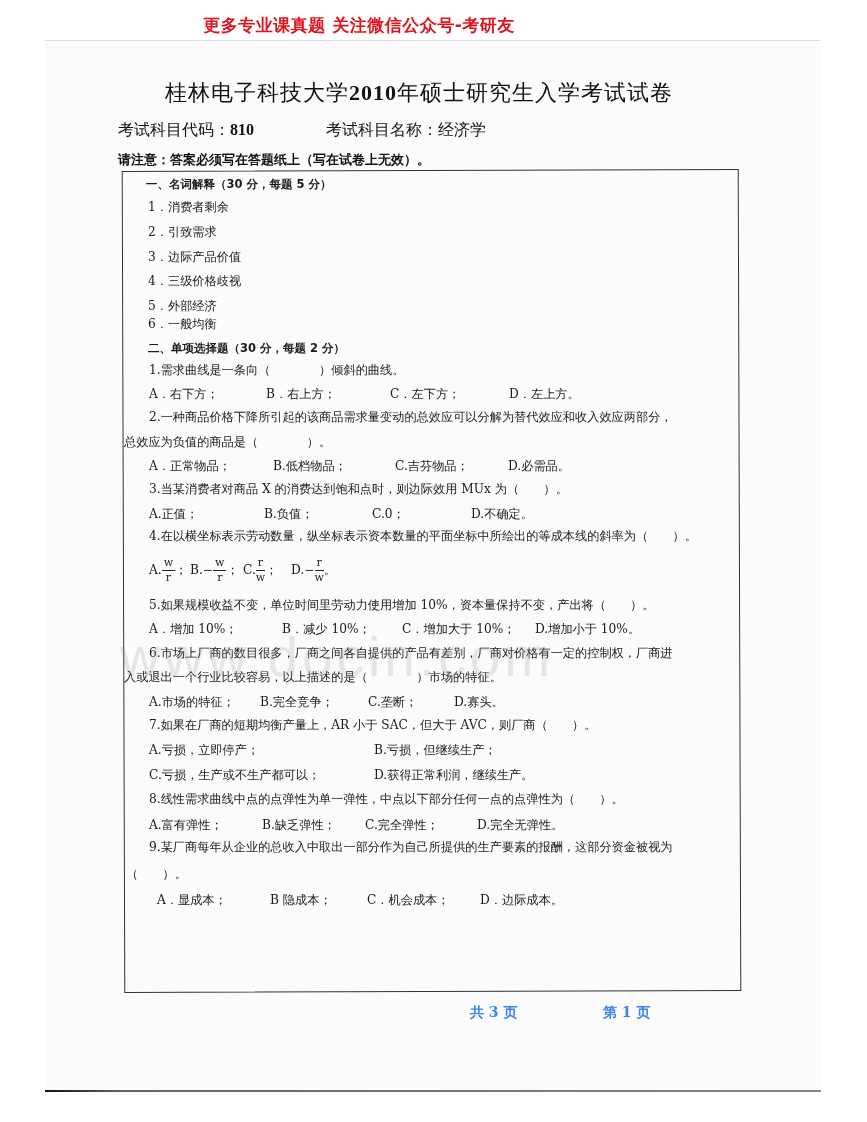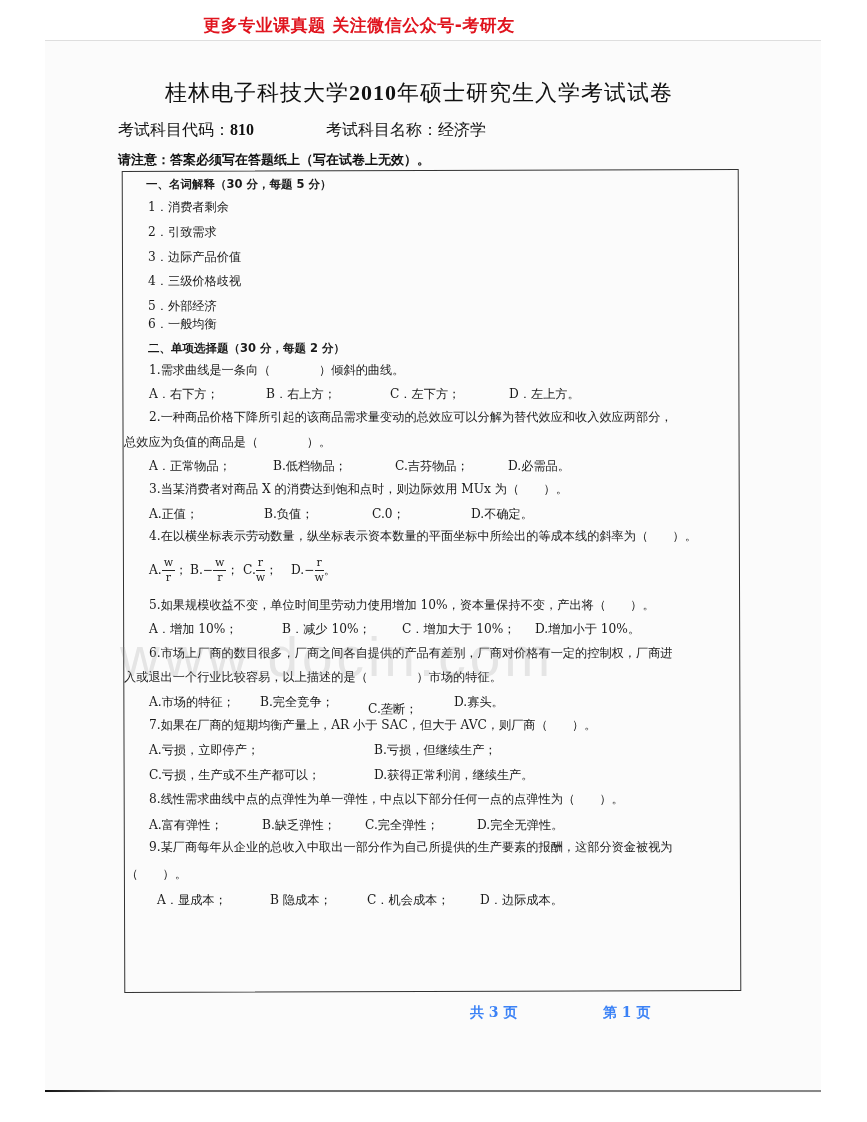--- a/index.html
+++ b/index.html
@@ -135,21 +135,21 @@
 <div class="line" style="top:597px;left:149px;">5.如果规模收益不变，单位时间里劳动力使用增加 10%，资本量保持不变，产出将（　　）。</div>
 <div class="opt" style="top:621px;left:149px;">A．增加 10%；</div>
 <div class="opt" style="top:621px;left:282px;">B．减少 10%；</div>
 <div class="opt" style="top:621px;left:402px;">C．增加大于 10%；</div>
 <div class="opt" style="top:621px;left:535px;">D.增加小于 10%。</div>
 
 <div class="line" style="top:645px;left:149px;">6.市场上厂商的数目很多，厂商之间各自提供的产品有差别，厂商对价格有一定的控制权，厂商进</div>
 <div class="line" style="top:669px;left:124px;">入或退出一个行业比较容易，以上描述的是（　　　　）市场的特征。</div>
 <div class="opt" style="top:694px;left:149px;">A.市场的特征；</div>
 <div class="opt" style="top:694px;left:260px;">B.完全竞争；</div>
-<div class="opt" style="top:694px;left:368px;margin-top:7px;">C.垄断；</div>
+<div class="opt" style="top:694px;left:368px;">C.垄断；</div>
 <div class="opt" style="top:694px;left:454px;">D.寡头。</div>
 
 <div class="line" style="top:717px;left:149px;">7.如果在厂商的短期均衡产量上，AR 小于 SAC，但大于 AVC，则厂商（　　）。</div>
 <div class="opt" style="top:742px;left:149px;">A.亏损，立即停产；</div>
 <div class="opt" style="top:742px;left:374px;">B.亏损，但继续生产；</div>
 <div class="opt" style="top:767px;left:149px;">C.亏损，生产或不生产都可以；</div>
 <div class="opt" style="top:767px;left:374px;">D.获得正常利润，继续生产。</div>
 
 <div class="line" style="top:791px;left:149px;">8.线性需求曲线中点的点弹性为单一弹性，中点以下部分任何一点的点弹性为（　　）。</div>
 <div class="opt" style="top:817px;left:149px;">A.富有弹性；</div>

